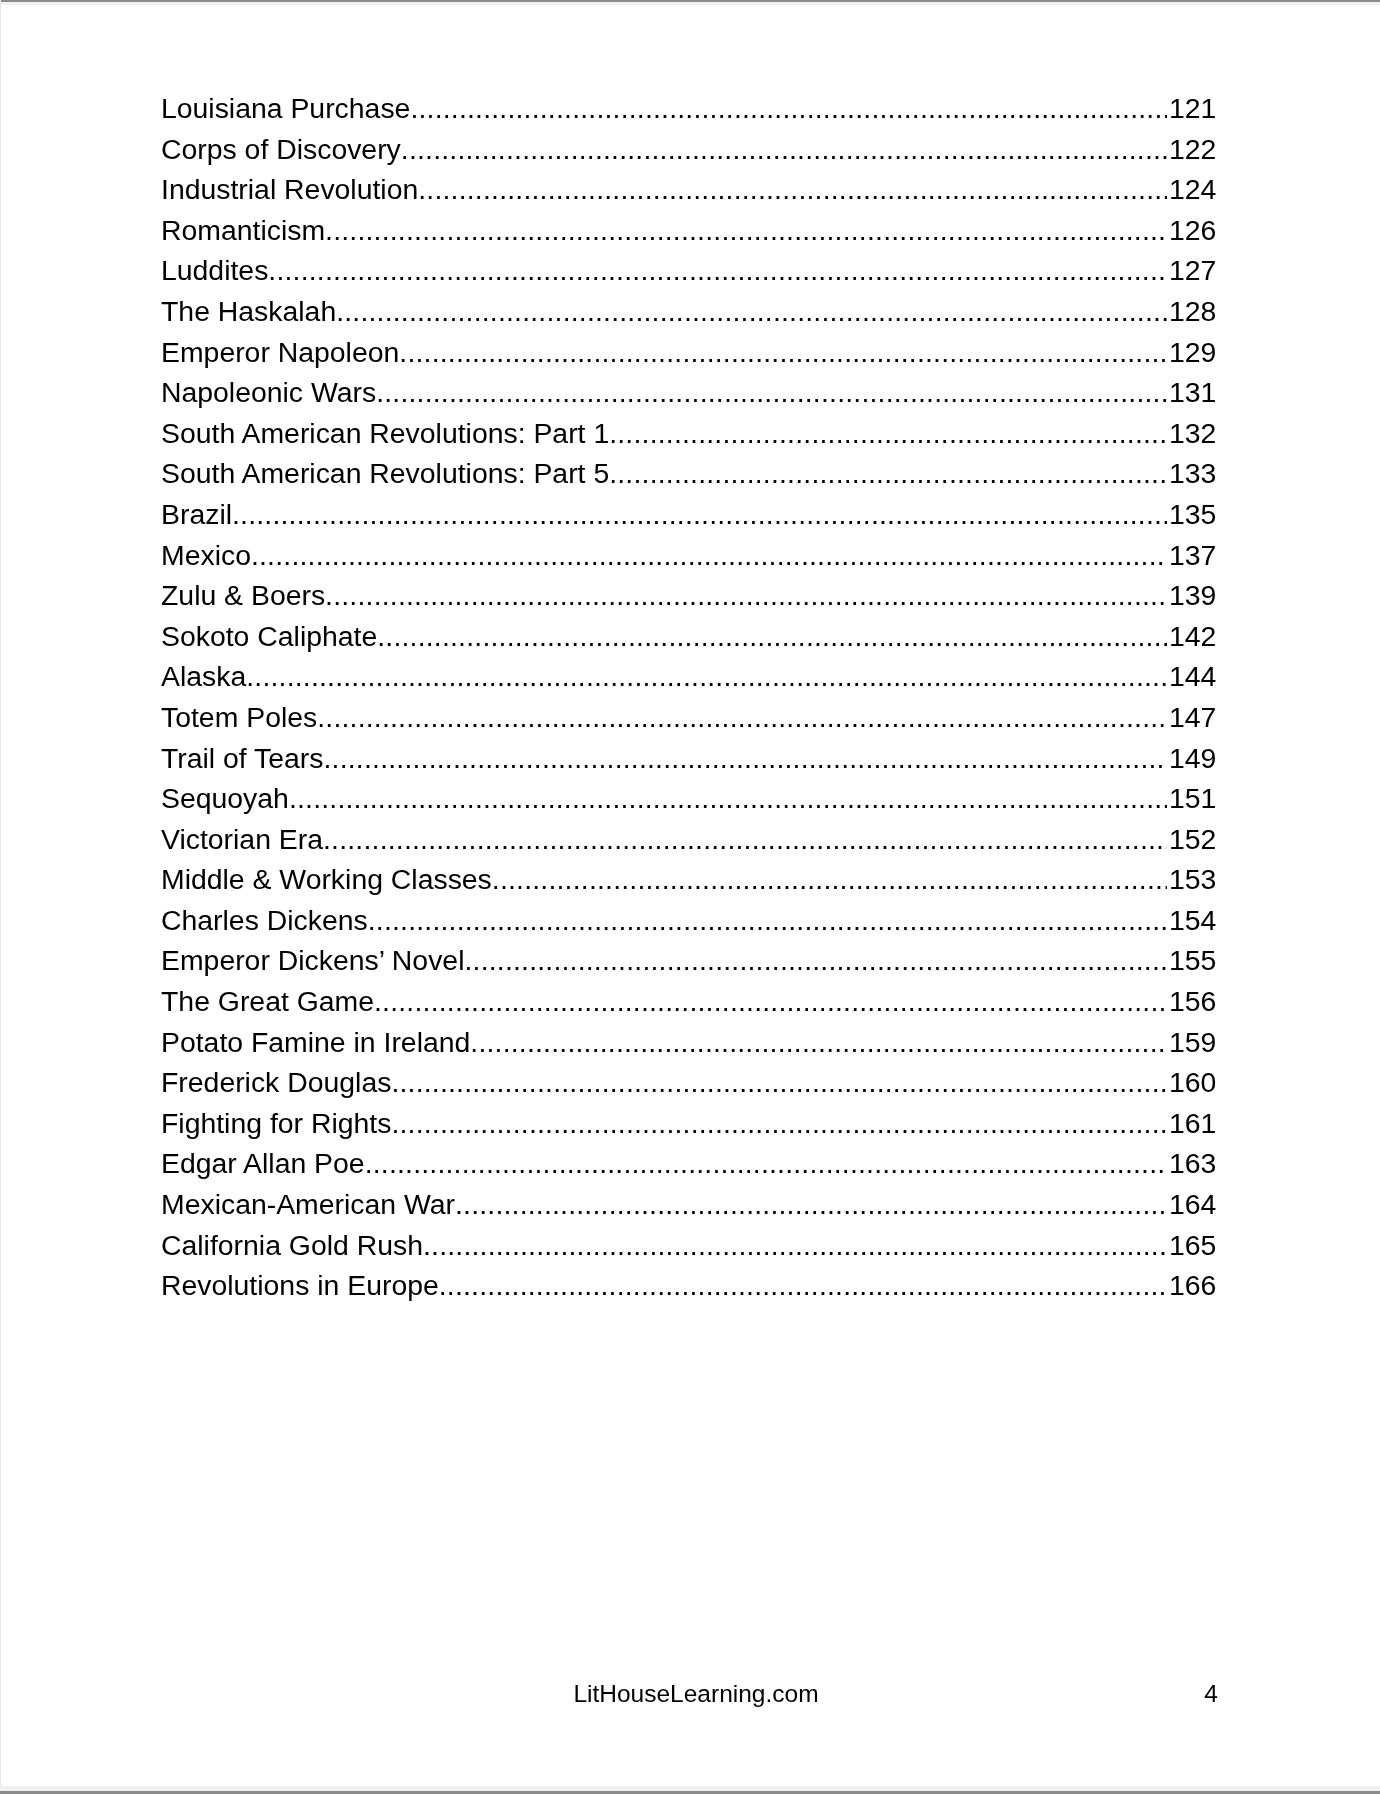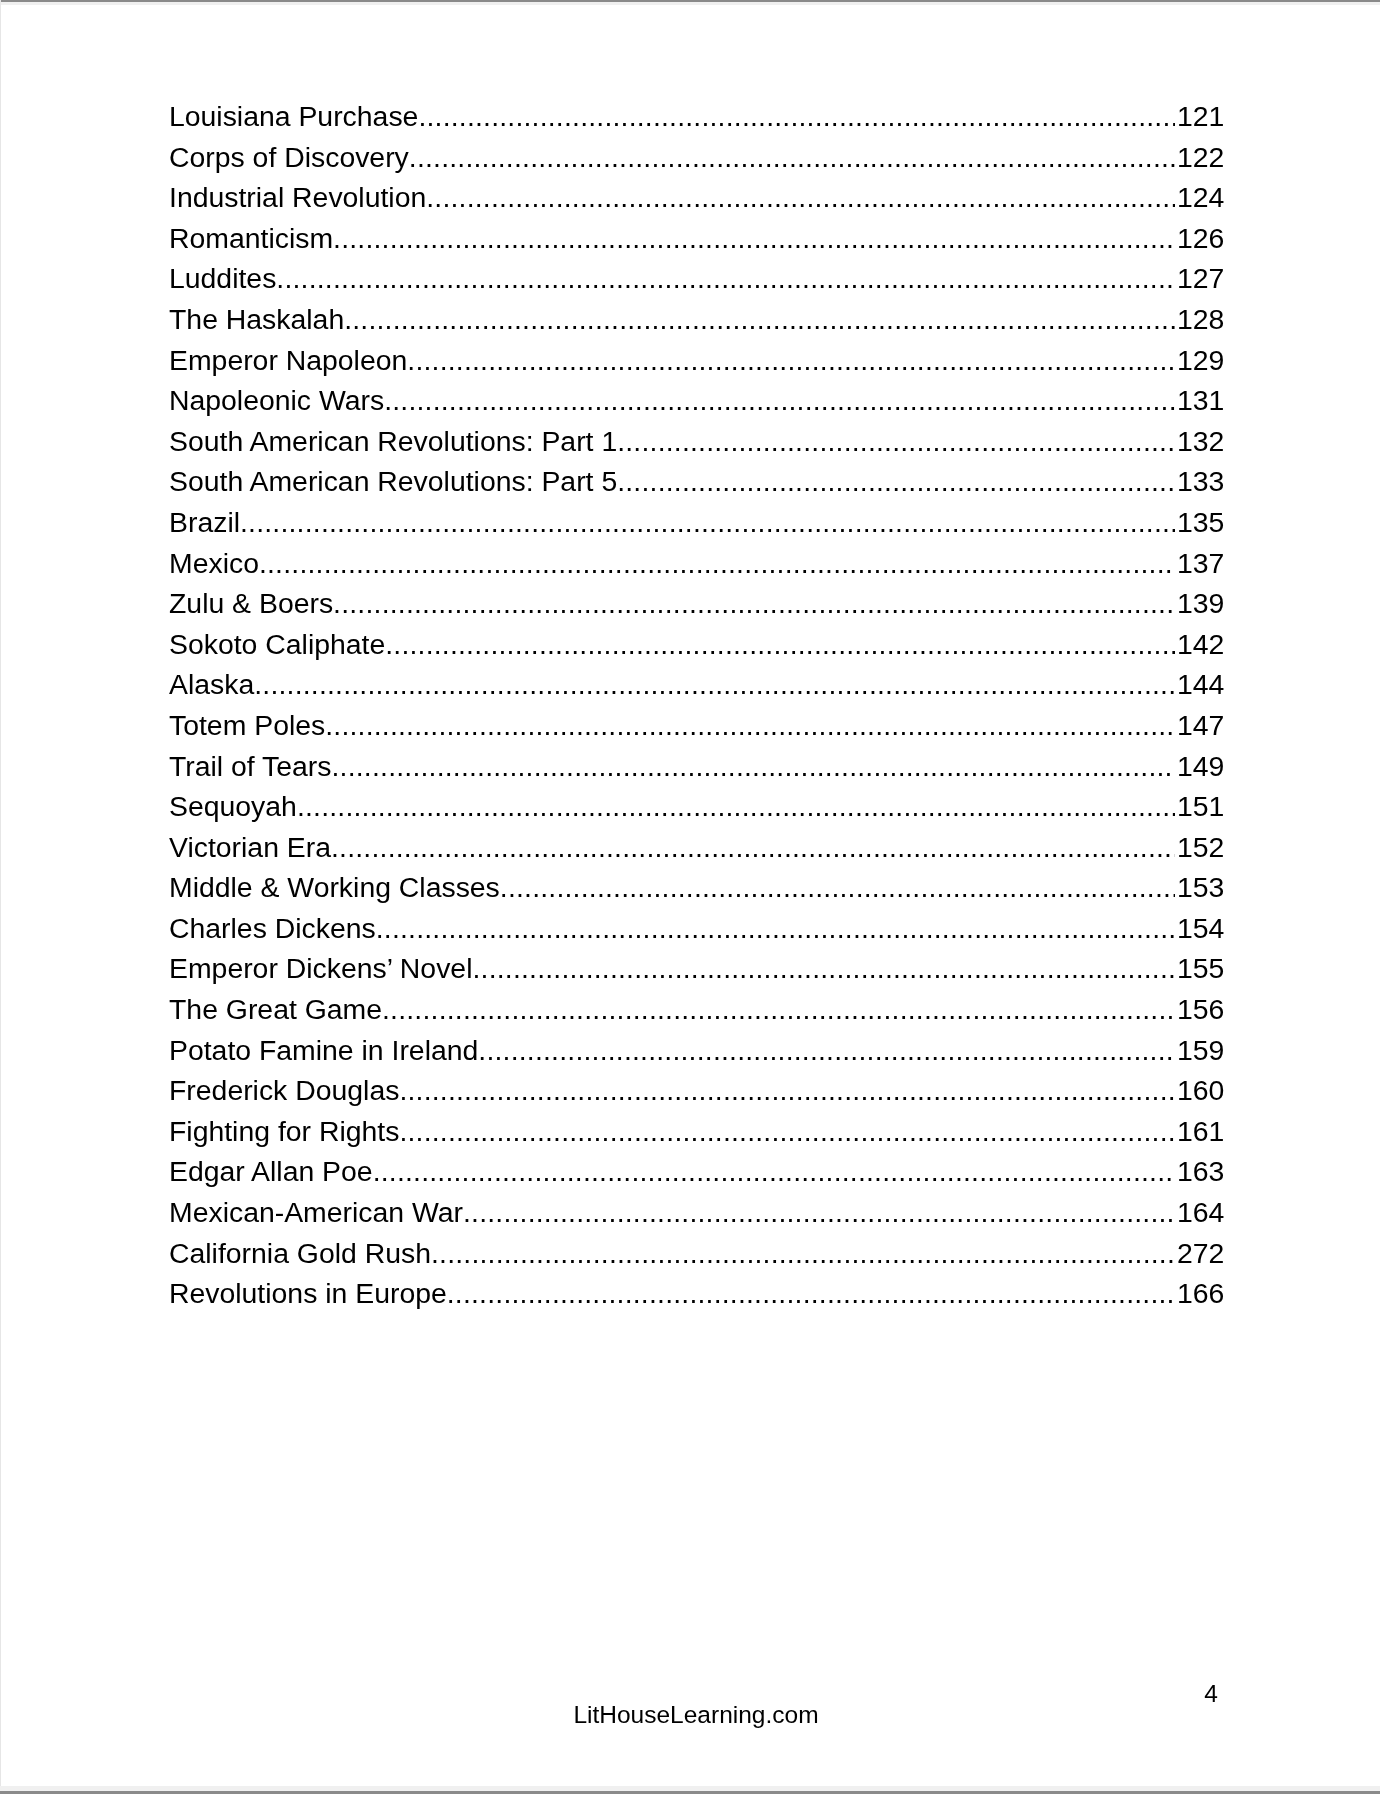--- a/index.html
+++ b/index.html
@@ -43,21 +43,21 @@
       position: absolute;
       left: 0; top: 1791px;
       width: 1380px; height: 3px;
       background: #8a8a8a;
     }
     .toc {
       position: absolute;
       left: 161px;
       top: 88px;
       width: 1058px;
-      margin: 8px;
+      margin: 0;
       padding: 0;
       list-style: none;
     }
     .toc-row {
       display: flex;
       align-items: baseline;
       height: 40.6px;
       font-size: 28.4px;
       line-height: 40.6px;
       white-space: nowrap;
@@ -82,21 +82,20 @@
       min-width: 50px;
     }
     .footer-site {
       position: absolute;
       left: 0;
       width: 1380px;
       top: 1678px;
       text-align: center;
       font-size: 24.5px;
       line-height: 32px;
-      margin-top: 21px;
     }
     .footer-site span {
       position: relative;
       left: 6px;
     }
     .footer-page {
       position: absolute;
       right: 162px;
       top: 1678px;
       font-size: 24.5px;
@@ -250,21 +249,21 @@
     <span class="toc-page">163</span>
   </li>
     <li class="toc-row">
     <span class="toc-title">Mexican-American War</span>
     <span class="toc-leader"></span>
     <span class="toc-page">164</span>
   </li>
     <li class="toc-row">
     <span class="toc-title">California Gold Rush</span>
     <span class="toc-leader"></span>
-    <span class="toc-page">272</span>
+    <span class="toc-page">165</span>
   </li>
     <li class="toc-row">
     <span class="toc-title">Revolutions in Europe</span>
     <span class="toc-leader"></span>
     <span class="toc-page">166</span>
   </li>
   </ul>
 
 <div class="footer-site">
   <span>LitHouseLearning.com</span>

